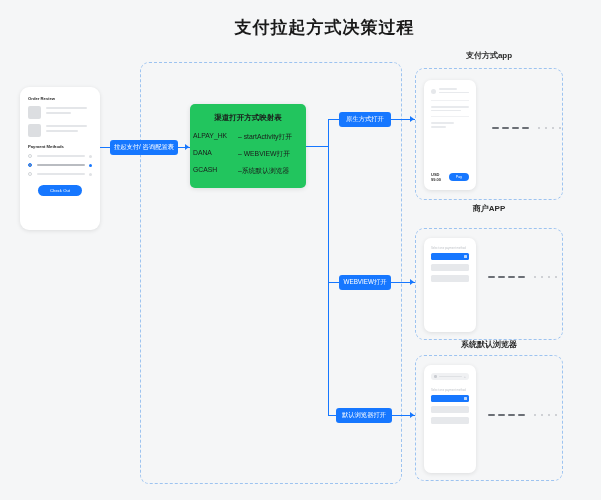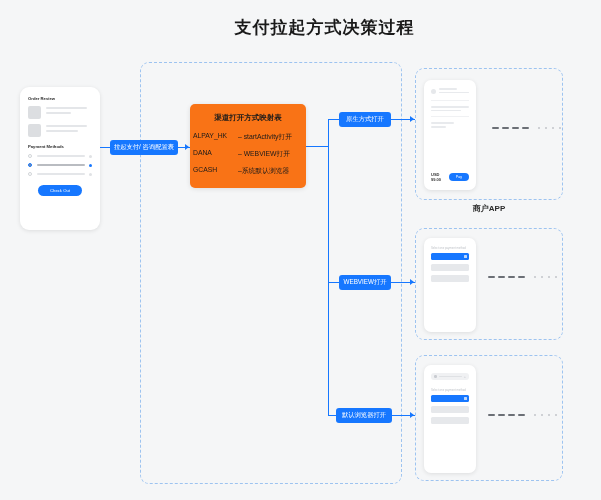--- a/index.html
+++ b/index.html
@@ -65,21 +65,21 @@
     font-size: 8px; color: #2b2b2b; font-weight: bold;
   }
   .st1 { left: 415px; top: 50px; }
   .st2 { left: 415px; top: 203px; text-align: center; }
   .st3 { left: 415px; top: 339px; }
 
   
   .map-card {
     position: absolute; left: 190px; top: 104px;
     width: 116px; height: 84px;
-    background: #f97316; border-radius: 5px;
+    background: #22c55e; border-radius: 5px;
     box-shadow: 0 1px 5px rgba(0,0,0,0.10);
     padding: 9px 3px 0;
   }
   .map-title { font-size: 7.5px; font-weight: bold; color: #1a1a1a; text-align: center; margin-bottom: 9px; }
   .map-row { display: flex; font-size: 6.8px; color: #1a1a1a; margin-bottom: 7px; }
   .map-key { width: 45px; flex: none; }
   .map-val { flex: 1; }
 
   
   .pill {
@@ -186,21 +186,23 @@
     </div>
 
     <div class="ph-btn">Check Out</div>
   </div>
 
   <div class="dashed dash-main"></div>
   <div class="dashed dash-r1"></div>
   <div class="dashed dash-r2"></div>
   <div class="dashed dash-r3"></div>
 
+  <div class="sec-title st1">支付方式app</div>
   <div class="sec-title st2">商户APP</div>
+  <div class="sec-title st3">系统默认浏览器</div>
 
   <div class="ln lh" style="left:100px; top:147px; width:10px;"></div>
 
   <div class="ln lh" style="left:178px; top:147px; width:12px;"></div>
   <div class="arrow" style="left:185px; top:144px;"></div>
 
   <div class="ln lh" style="left:306px; top:146px; width:22px;"></div>
   <div class="ln lv" style="left:328px; top:119px; height:297px;"></div>
 
   <div class="ln lh" style="left:328px; top:119px; width:11px;"></div>

